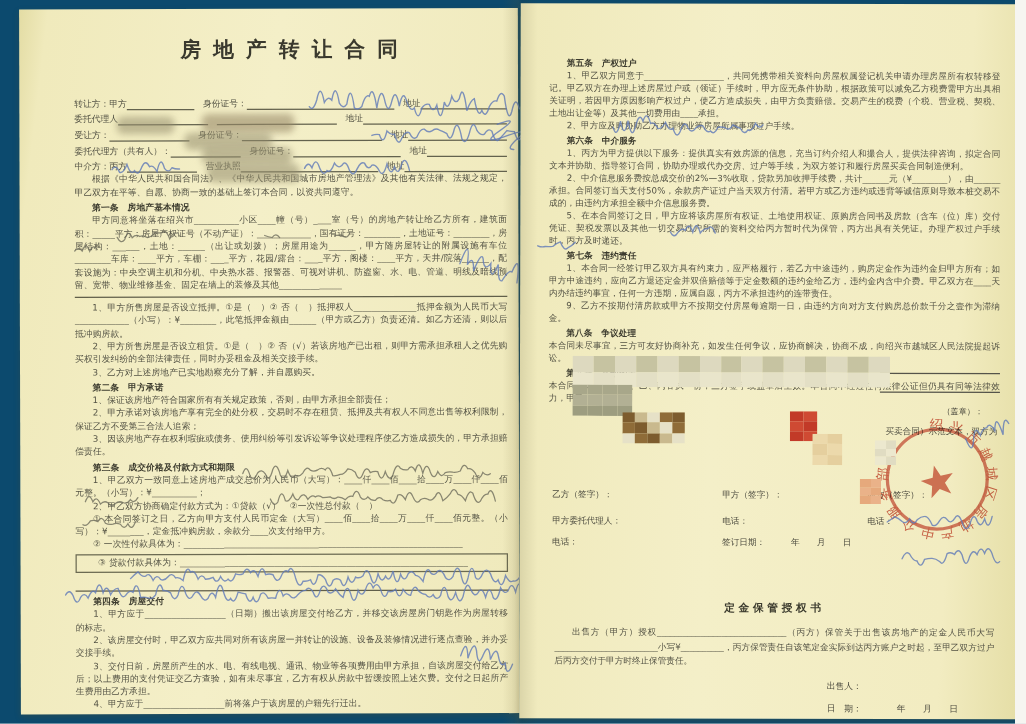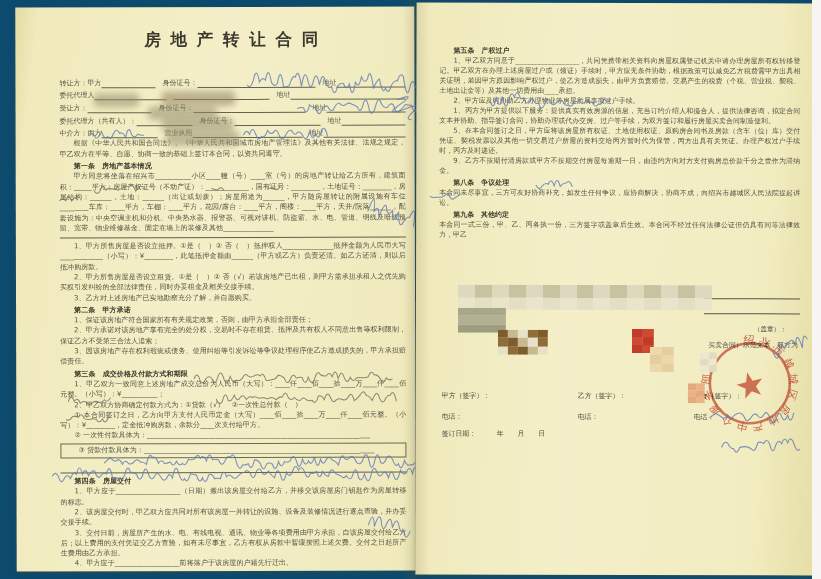--- a/index.html
+++ b/index.html
@@ -217,22 +217,26 @@
         </svg>
       </div>
   </div>
 
   <div class="page page-right">
     <div class="content-right">
       <div>
           <p class="para atitle">第五条　产权过户</p>
           <p class="para">1、甲乙双方同意于__________________，共同凭携带相关资料向房屋权属登记机关申请办理房屋所有权转移登记。甲乙双方在办理上述房屋过户或（领证）手续时，甲方应无条件协助，根据政策可以减免乙方税费需甲方出具相关证明，若因甲方原因影响产权过户，使乙方造成损失，由甲方负责赔偿。交易产生的税费（个税、营业税、契税、土地出让金等）及其他一切费用由____承担。</p>
           <p class="para">2、甲方应及时协助乙方办理物业等房屋所属事项过户手续。</p>
+          <p class="para atitle">第六条　中介服务</p>
           <p class="para">1、丙方为甲方提供以下服务：提供真实有效房源的信息，充当订约介绍人和撮合人，提供法律咨询，拟定合同文本并协助、指导签订合同，协助办理或代办交房、过户等手续，为双方签订和履行房屋买卖合同制造便利。</p>
+          <p class="para">2、中介信息服务费按总成交价的2%—3%收取，贷款另加收押手续费，共计______元（¥________），由______承担。合同签订当天支付50%，余款房产证过户当天双方付清。若甲方或乙方违约或违背等诚信原则导致本桩交易不成的，由违约方承担全额中介信息服务费。</p>
           <p class="para">5、在本合同签订之日，甲方应将该房屋所有权证、土地使用权证、原购房合同书及房款（含车（位）库）交付凭证、契税发票以及其他一切交易过户所需的资料交给丙方暂时代为保管，丙方出具有关凭证。办理产权过户手续时，丙方及时递还。</p>
+          <p class="para atitle">第七条　违约责任</p>
+          <p class="para">1、本合同一经签订甲乙双方具有约束力，应严格履行，若乙方中途违约，购房定金作为违约金归甲方所有；如甲方中途违约，应向乙方退还定金并双倍赔偿等于定金数额的违约金给乙方，违约金内含中介费。甲乙双方在____天内办结违约事宜，任何一方违期，应属自愿，丙方不承担违约的连带责任。</p>
           <p class="para">9、乙方不按期付清房款或甲方不按期交付房屋每逾期一日，由违约方向对方支付购房总价款千分之壹作为滞纳金。</p>
           <p class="para atitle">第八条　争议处理</p>
           <p class="para noind">本合同未尽事宜，三方可友好协商补充，如发生任何争议，应协商解决，协商不成，向绍兴市越城区人民法院提起诉讼。</p>
           <p class="para atitle">第九条　其他约定</p>
           <p class="para noind">本合同一式三份，甲、乙、丙各执一份，三方签字或盖章后生效。本合同不经过任何法律公证但仍具有同等法律效力，甲乙</p>
         </div>
     </div>
 
     <div class="frag-line" style="right:16px;top:337px;">买卖合同）示范文本，双方为</div>
 
@@ -343,29 +347,36 @@
         </defs>
         <circle cx="60" cy="60" r="46" fill="none" stroke="currentColor" stroke-width="3" opacity="0.85"></circle>
         <path transform="translate(60,63)" fill="currentColor" opacity="0.9" d="M0,-16 L3.76,-5.18 15.22,-4.94 6.08,1.98 9.4,12.94 0,6.4 -9.4,12.94 -6.08,1.98 -15.22,-4.94 -3.76,-5.18 Z"></path>
         <text font-size="12.5" fill="currentColor" letter-spacing="4.5" font-family="DejaVu Sans, sans-serif">
           <textPath id="seal-ring-text" href="#sealring" startOffset="4">绍兴市越城区房地产中介服务部</textPath>
         </text>
       </svg>
     </div>
 
     <div class="siggrid">
+        <div class="sigcell">乙方（签字）：</div>
         <div class="sigcell">甲方（签字）：</div>
-        <div class="sigcell">乙方（签字）：</div>
         <div class="sigcell">丙方（签字）：</div>
+        <div class="sigcell">甲方委托代理人：</div>
         <div class="sigcell">电话：</div>
         <div class="sigcell">电话：</div>
         <div class="sigcell">电话：</div>
         <div class="sigcell">签订日期：　　　年　　月　　日</div>
       </div>
 
+    <div class="deposit">
+      <h2 class="deposit-title">定金保管授权书</h2>
+      <p class="deposit-body">出售方（甲方）授权______________________________（丙方）保管关于出售该房地产的定金人民币大写________________________小写¥__________，丙方保管责任自该笔定金实际到达丙方账户之时起，至甲乙双方过户后丙方交付于甲方时终止保管责任。</p>
+      <div class="dline">出售人：</div>
+      <div class="dline">日　期：　　　　年　　月　　日</div>
+    </div>
 
     <div class="hw" style="left:74px;top:90px;width:120px;height:15px;">
         <svg width="120" height="15">
           <path d="M0 9 Q3 19.2 6 4.2 Q9 19.5 12 3.8 Q15 20.2 18 8.3 Q21 -3.7 24 4.2 Q27 -5.2 30 5.9 Q33 4.1 36 10.1 Q39 10.5 42 5.0 Q45 12.9 48 9.7 Q51 19.4 54 11.8 Q57 2.3 60 9.4 Q63 14.2 66 9.8 Q69 6.6 72 7.9 Q75 14.1 78 11.9 Q81 15.7 84 8.9 Q87 8.2 90 9.4 Q93 12.0 96 7.0 Q99 9.0 102 9.8 Q105 15.7 108 10.9 Q111 13.0 114 5.7 Q117 11.0 120 6.9" fill="none" stroke="#5f79b8" stroke-width="1.1" stroke-linecap="round" opacity="0.8"></path>
         </svg>
       </div>
     <div class="hw" style="left:120px;top:176px;width:40px;height:11px;">
         <svg width="40" height="11">
           <path d="M0 6.6 Q3 12.6 6 7.2 Q9 3.2 12 5.4 Q15 -1.9 18 6.9 Q21 -3.8 24 7.5 Q27 3.6 30 4.1 Q33 -0.1 36 7.6" fill="none" stroke="#5f79b8" stroke-width="1.1" stroke-linecap="round" opacity="0.8"></path>
         </svg>

